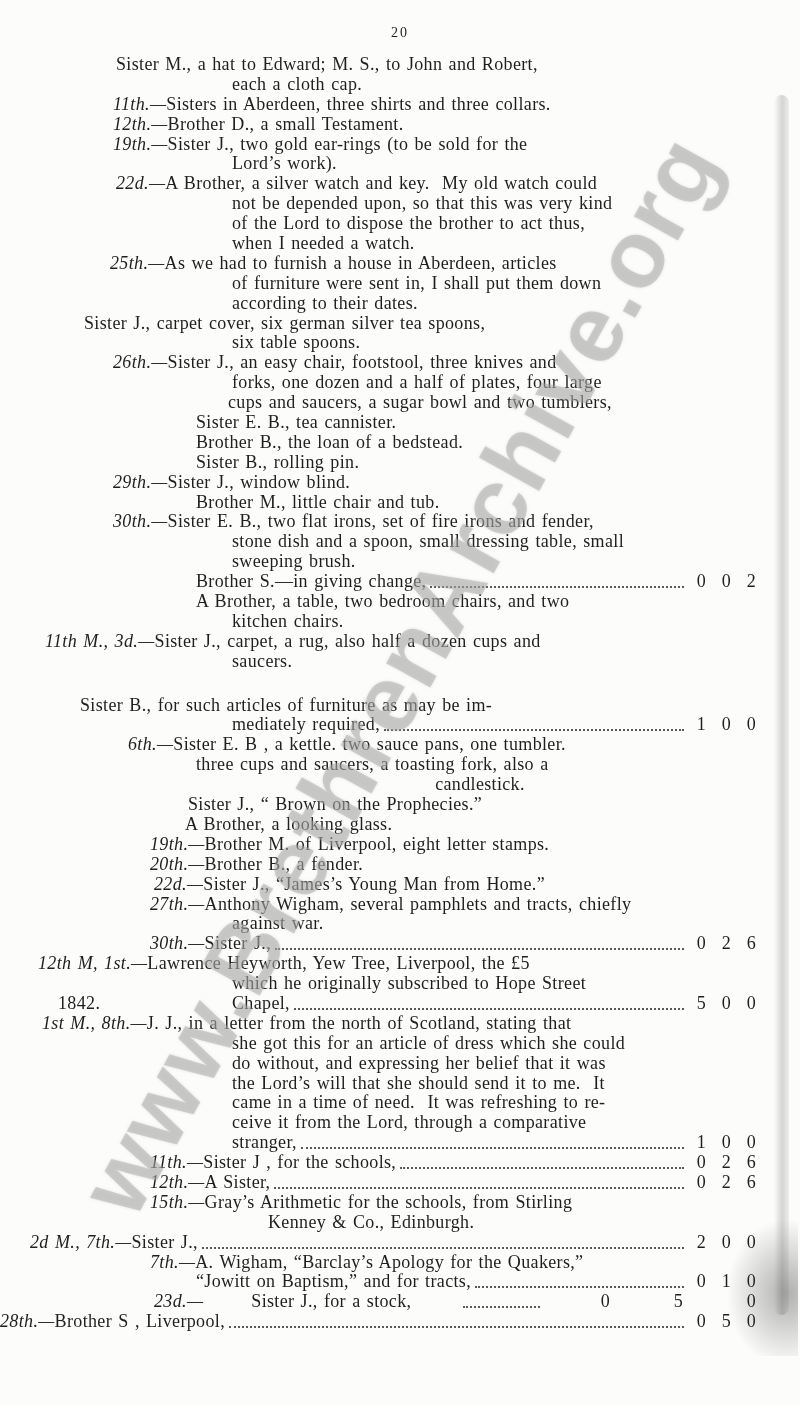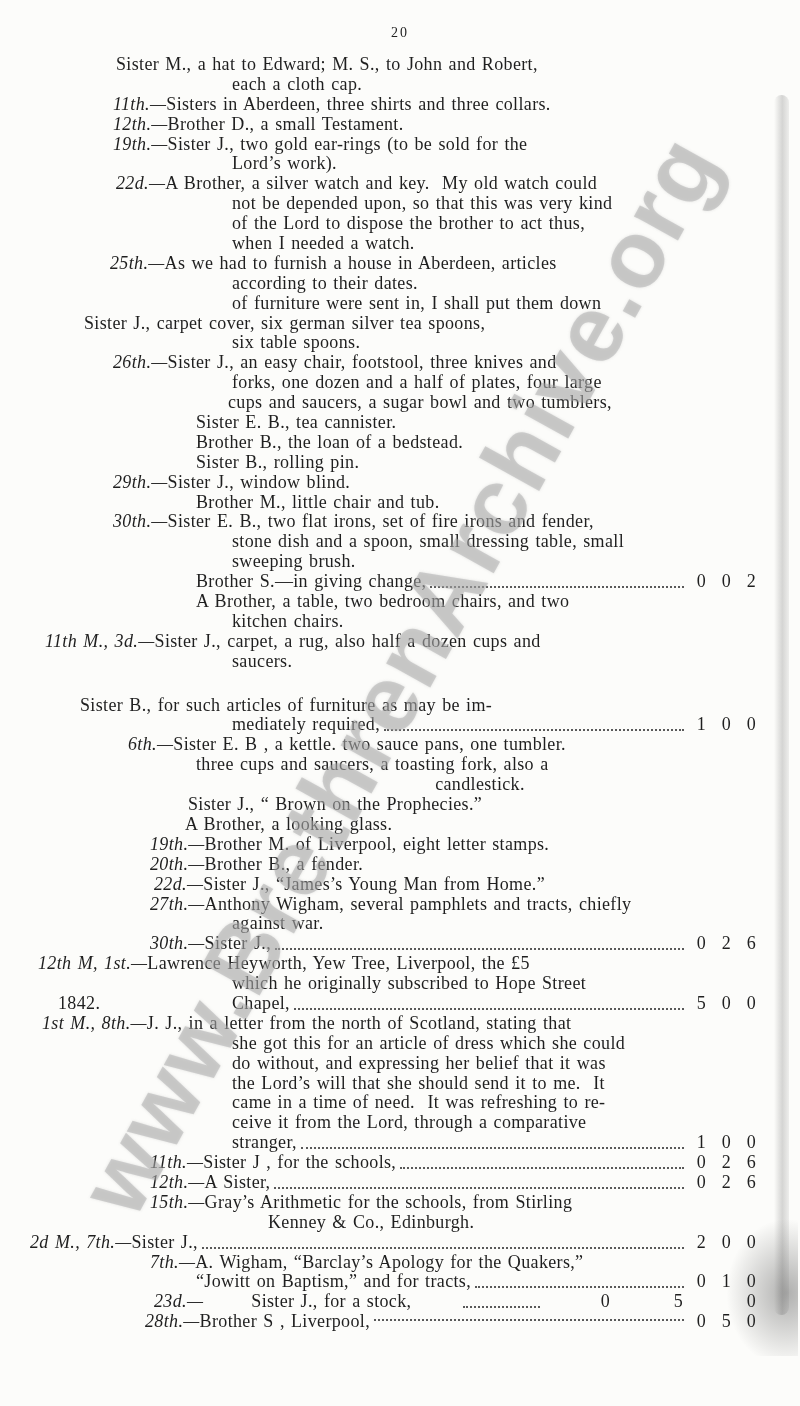--- a/index.html
+++ b/index.html
@@ -66,22 +66,22 @@
       <div class="line" style="padding-left: 232px;"><span class="txt">each a cloth cap.</span></div>
       <div class="line" style="padding-left: 113px;"><span class="date">11th.—</span><span class="txt">Sisters in Aberdeen, three shirts and three collars.</span></div>
       <div class="line" style="padding-left: 113px;"><span class="date">12th.—</span><span class="txt">Brother D., a small Testament.</span></div>
       <div class="line" style="padding-left: 113px;"><span class="date">19th.—</span><span class="txt">Sister J., two gold ear-rings (to be sold for the</span></div>
       <div class="line" style="padding-left: 232px;"><span class="txt">Lord’s work).</span></div>
       <div class="line" style="padding-left: 116px;"><span class="date">22d.—</span><span class="txt">A Brother, a silver watch and key.  My old watch could</span></div>
       <div class="line" style="padding-left: 232px;"><span class="txt">not be depended upon, so that this was very kind</span></div>
       <div class="line" style="padding-left: 232px;"><span class="txt">of the Lord to dispose the brother to act thus,</span></div>
       <div class="line" style="padding-left: 232px;"><span class="txt">when I needed a watch.</span></div>
       <div class="line" style="padding-left: 110px;"><span class="date">25th.—</span><span class="txt">As we had to furnish a house in Aberdeen, articles</span></div>
+      <div class="line" style="padding-left: 232px;"><span class="txt">of furniture were sent in, I shall put them down</span></div>
       <div class="line" style="padding-left: 232px;"><span class="txt">according to their dates.</span></div>
-      <div class="line" style="padding-left: 232px;"><span class="txt">of furniture were sent in, I shall put them down</span></div>
       <div class="line" style="padding-left: 84px;"><span class="txt">Sister J., carpet cover, six german silver tea spoons,</span></div>
       <div class="line" style="padding-left: 232px;"><span class="txt">six table spoons.</span></div>
       <div class="line" style="padding-left: 113px;"><span class="date">26th.—</span><span class="txt">Sister J., an easy chair, footstool, three knives and</span></div>
       <div class="line" style="padding-left: 232px;"><span class="txt">forks, one dozen and a half of plates, four large</span></div>
       <div class="line" style="padding-left: 228px;"><span class="txt">cups and saucers, a sugar bowl and two tumblers,</span></div>
       <div class="line" style="padding-left: 196px;"><span class="txt">Sister E. B., tea cannister.</span></div>
       <div class="line" style="padding-left: 196px;"><span class="txt">Brother B., the loan of a bedstead.</span></div>
       <div class="line" style="padding-left: 196px;"><span class="txt">Sister B., rolling pin.</span></div>
       <div class="line" style="padding-left: 113px;"><span class="date">29th.—</span><span class="txt">Sister J., window blind.</span></div>
       <div class="line" style="padding-left: 196px;"><span class="txt">Brother M., little chair and tub.</span></div>
@@ -117,17 +117,17 @@
       <div class="line" style="padding-left: 232px;"><span class="txt">ceive it from the Lord, through a comparative</span></div>
       <div class="line" style="padding-left: 232px;"><span class="txt">stranger,</span><span class="leader"></span><span class="amt">1</span><span class="amt">0</span><span class="amt">0</span></div>
       <div class="line" style="padding-left: 150px;"><span class="date">11th.—</span><span class="txt">Sister J , for the schools,</span><span class="leader"></span><span class="amt">0</span><span class="amt">2</span><span class="amt">6</span></div>
       <div class="line" style="padding-left: 150px;"><span class="date">12th.—</span><span class="txt">A Sister,</span><span class="leader"></span><span class="amt">0</span><span class="amt">2</span><span class="amt">6</span></div>
       <div class="line" style="padding-left: 150px;"><span class="date">15th.—</span><span class="txt">Gray’s Arithmetic for the schools, from Stirling</span></div>
       <div class="line" style="padding-left: 268px;"><span class="txt">Kenney &amp; Co., Edinburgh.</span></div>
       <div class="line" style="padding-left: 30px;"><span class="date">2d M., 7th.—</span><span class="txt">Sister J.,</span><span class="leader"></span><span class="amt">2</span><span class="amt">0</span><span class="amt">0</span></div>
       <div class="line" style="padding-left: 150px;"><span class="date">7th.—</span><span class="txt">A. Wigham, “Barclay’s Apology for the Quakers,”</span></div>
       <div class="line" style="padding-left: 196px;"><span class="txt">“Jowitt on Baptism,” and for tracts,</span><span class="leader"></span><span class="amt">0</span><span class="amt">1</span><span class="amt">0</span></div>
       <div class="line" style="padding-left: 154px; gap: 48px;"><span class="date">23d.—</span><span class="txt">Sister J., for a stock,</span><span class="leader"></span><span class="amt">0</span><span class="amt">5</span><span class="amt">0</span></div>
-      <div class="line" style="padding-left: 145px; align-items: center;"><span class="date">28th.—</span><span class="txt">Brother S , Liverpool,</span><span class="leader"></span><span class="amt">0</span><span class="amt">5</span><span class="amt">0</span></div>
+      <div class="line" style=""><span class="date">28th.—</span><span class="txt">Brother S , Liverpool,</span><span class="leader"></span><span class="amt">0</span><span class="amt">5</span><span class="amt">0</span></div>
     </div>
   <div class="edge-right"></div>
   <div class="corner-shadow"></div>
 </div>
 
 </body></html>

